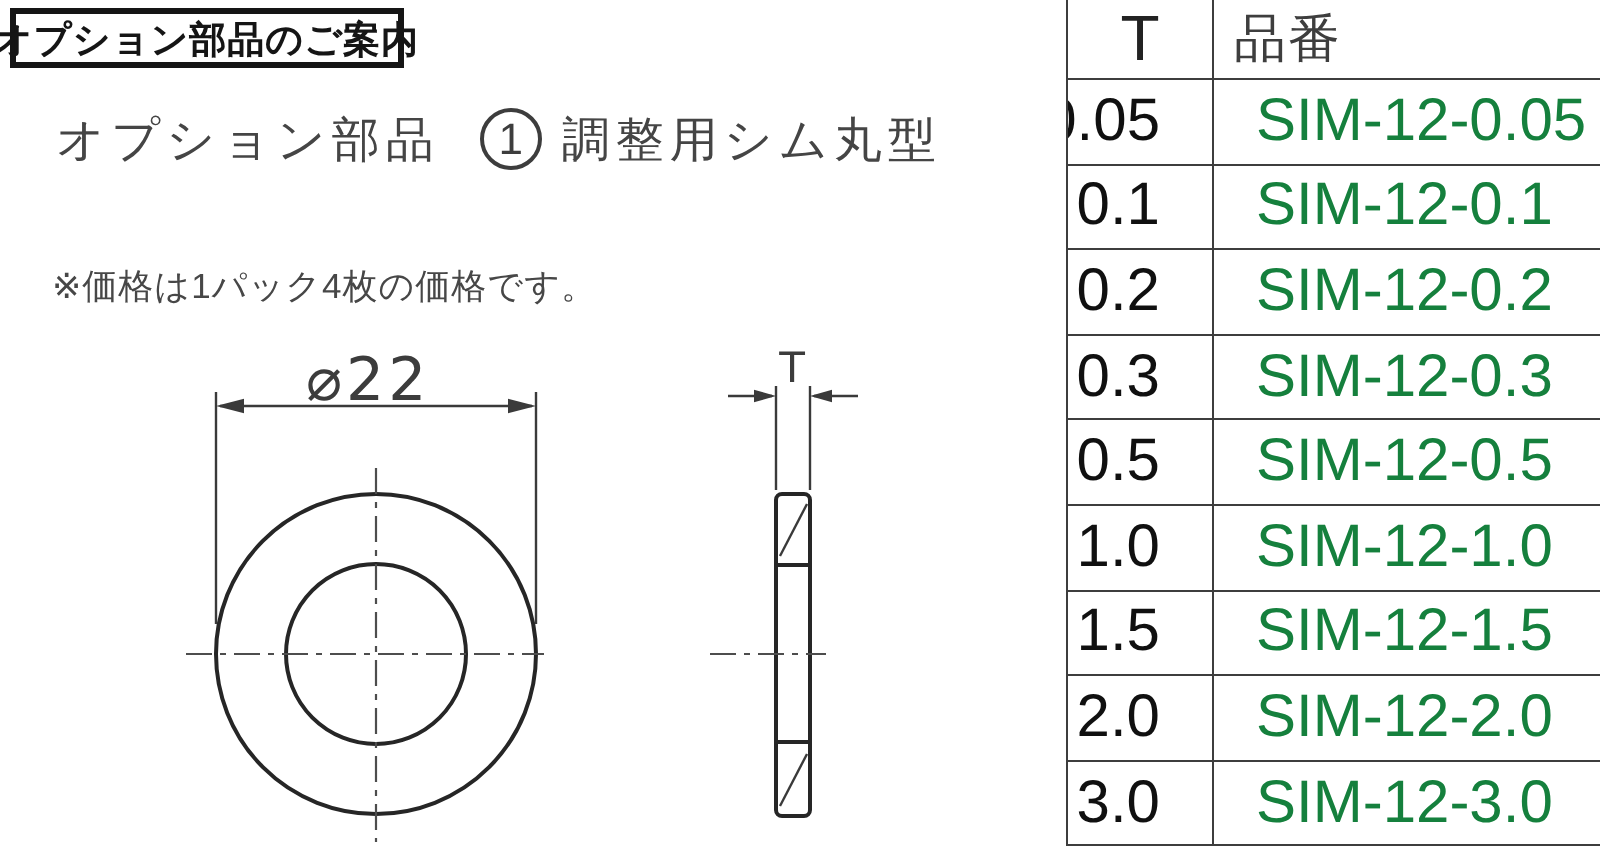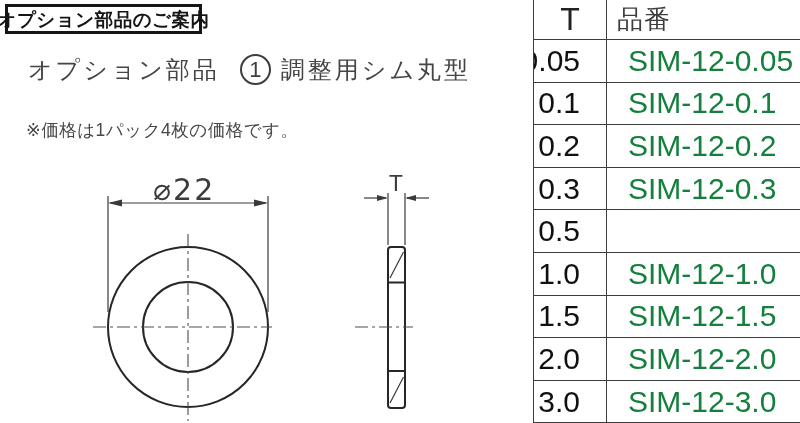--- a/index.html
+++ b/index.html
@@ -24,21 +24,21 @@
     position:absolute;left:28px;top:54px;height:36px;display:flex;align-items:flex-start;
     font-size:24px;color:#454545;letter-spacing:3px;white-space:nowrap;
   }
   .circled{
     width:31px;height:31px;box-sizing:border-box;border:2px solid #3d3d3d;border-radius:50%;
     display:flex;align-items:center;justify-content:center;font-size:22px;letter-spacing:0;
     color:#3d3d3d;margin:0 10px 0 20px;flex:0 0 auto;
   }
   .note{position:absolute;font-size:17.5px;color:#474747;letter-spacing:.5px;white-space:nowrap;}
   .note1{left:33px;top:91px;}
-  .note2{left:26px;top:118px;}
+  .note2{left:26px;top:131px;}
 
   .ptable{
     position:absolute;left:533px;top:0;width:267px;height:423px;overflow:hidden;
     border-left:1.5px solid #3d3d3d;box-sizing:border-box;
   }
   .trow{display:flex;height:42.6px;box-sizing:border-box;border-bottom:1.4px solid #3d3d3d;}
   .trow.thead{height:40px;}
   .c1{
     width:73px;box-sizing:border-box;border-right:1.5px solid #3d3d3d;flex:0 0 auto;
     display:flex;align-items:center;justify-content:flex-end;padding-right:26px;
@@ -118,20 +118,21 @@
     <div class="trow">
       <div class="c1">0.2</div>
       <div class="c2">SIM-12-0.2</div>
     </div>
     <div class="trow">
       <div class="c1">0.3</div>
       <div class="c2">SIM-12-0.3</div>
     </div>
     <div class="trow">
       <div class="c1">0.5</div>
+      <div class="c2">SIM-12-0.5</div>
     </div>
     <div class="trow">
       <div class="c1">1.0</div>
       <div class="c2">SIM-12-1.0</div>
     </div>
     <div class="trow">
       <div class="c1">1.5</div>
       <div class="c2">SIM-12-1.5</div>
     </div>
     <div class="trow">

